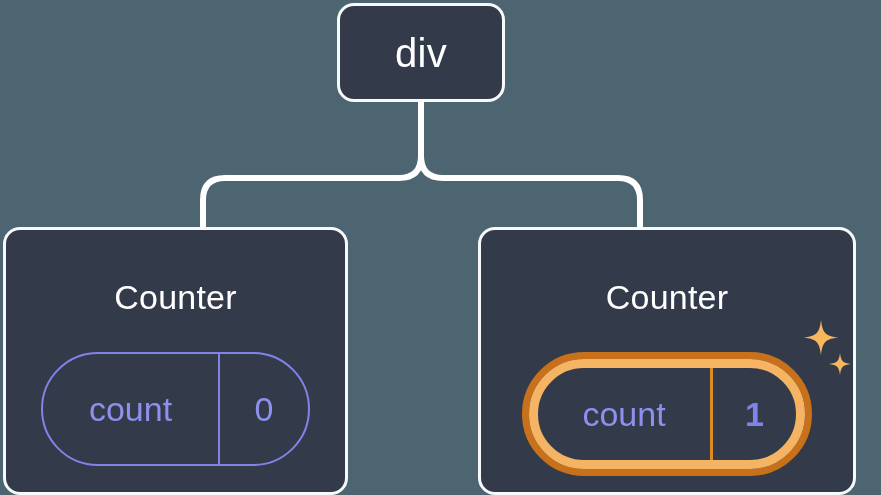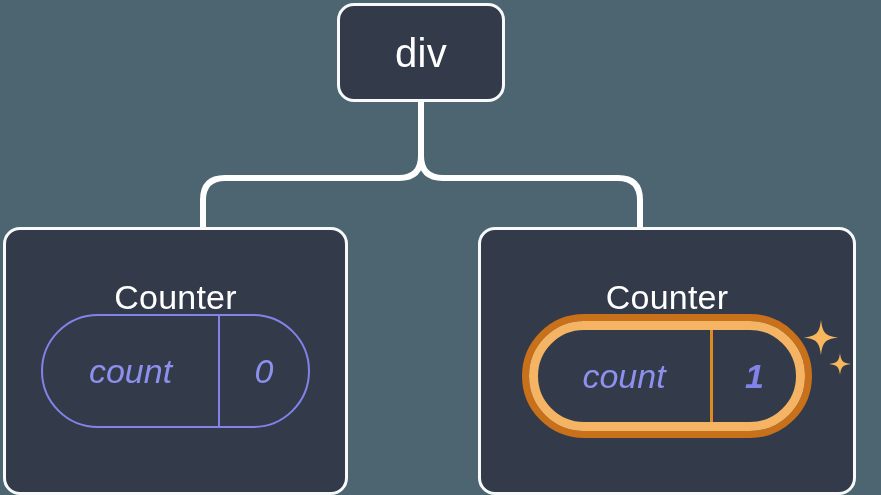--- a/index.html
+++ b/index.html
@@ -68,24 +68,24 @@
     font-size: 34px;
     font-weight: 400;
     letter-spacing: 0.2px;
     line-height: 1;
     margin-top: 50px;
   }
 
   
   .pill-wrap {
     position: relative;
+    margin-top: 38px;
     display: flex;
     align-items: center;
     justify-content: flex-start;
-    font-style: italic;
   }
 
   .pill {
     box-sizing: border-box;
     display: flex;
     align-items: stretch;
     border-radius: 999px;
     background: transparent;
   }
 

